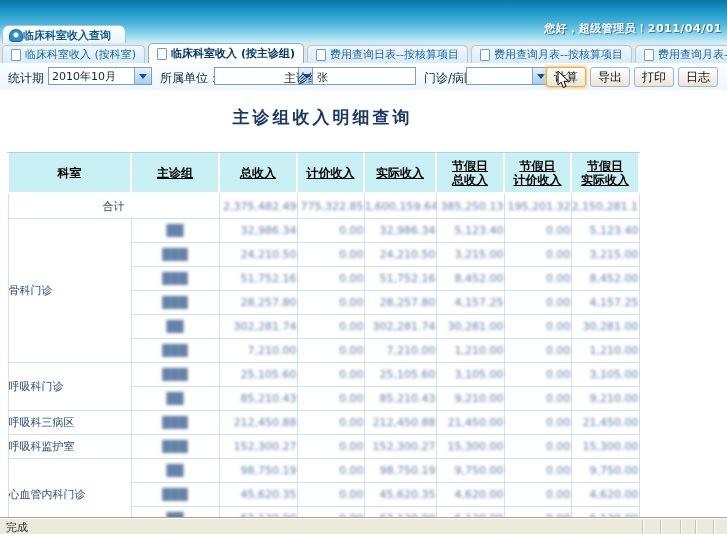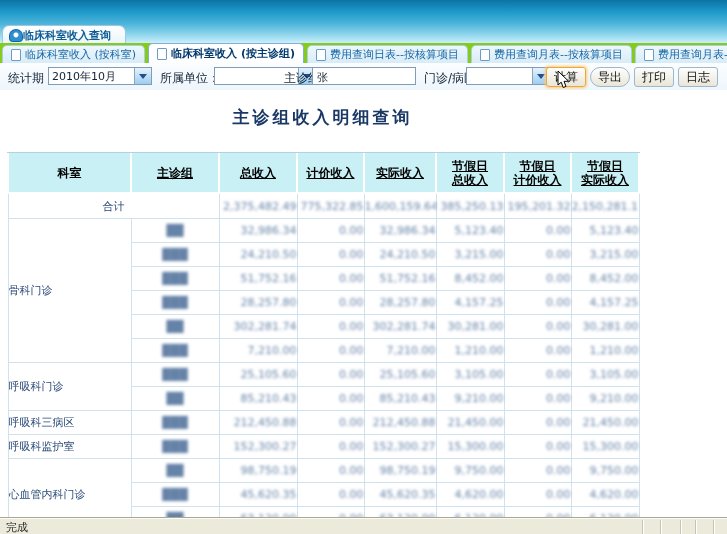--- a/index.html
+++ b/index.html
@@ -19,21 +19,21 @@
   .home-btn{position:absolute;right:0;top:2px;background:linear-gradient(#1c5d96,#0b3c6d);
     border:1px solid #77aedd;border-right:none;border-radius:4px 0 0 4px;color:#fff;font-size:11px;
     padding:2px 12px 3px 12px;letter-spacing:1px;}
   .greeting{position:absolute;right:5px;top:21px;color:#fff;font-weight:bold;font-size:11px;
     text-shadow:1px 1px 1px rgba(0,40,80,.6);letter-spacing:.5px;}
   .l1tab{position:absolute;left:2px;bottom:0;height:16px;background:linear-gradient(#feffff,#eaf5fb);
     border:1px solid #9cc6e2;border-bottom:none;border-radius:7px 7px 0 0;
     padding:1px 14px 0 6px;font-size:11px;font-weight:bold;color:#0e5c94;display:flex;align-items:center;gap:0;}
 
   
-  .tabstrip{position:absolute;left:0;top:43px;width:727px;height:20px;background:#84cc16;
+  .tabstrip{position:absolute;left:0;top:43px;width:727px;height:20px;background:#e5e5e5;
     display:flex;align-items:flex-end;padding-left:2px;box-sizing:border-box;gap:3px;}
   .tab{height:17px;display:flex;align-items:center;gap:4px;padding:0 8px;font-size:11px;
     color:#1565a5;background:linear-gradient(#eef7fc,#d8ecf7);border:1px solid #a8cde4;border-bottom:none;
     border-radius:5px 5px 0 0;white-space:nowrap;}
   .tab.active{background:#fff;font-weight:bold;color:#00386e;border-color:#7fb2d6;height:19px;}
   .doc-icon{display:inline-block;width:8px;height:10px;background:
     linear-gradient(#fff,#fff) ,
     repeating-linear-gradient(180deg,#9cc0dd 0 1px,#fff 1px 3px);
     background-blend-mode:normal;border:1px solid #6a9cc8;border-radius:1px;background-color:#fff;}
   .book-icon{display:inline-block;width:12px;height:11px;border-radius:50% 50% 4px 4px;
@@ -83,20 +83,21 @@
 
   
   .cursor{position:absolute;left:557px;top:71px;width:16px;height:20px;}
 </style>
 </head>
 <body>
 
 <div class="screen">
 
   <div class="banner">
+    <div class="greeting">您好，超级管理员！2011/04/01</div>
     <div class="l1tab">
       <span class="book-icon"></span>
       <span>临床科室收入查询</span>
     </div>
   </div>
 
   <div class="tabstrip" id="tabstrip">
       <div class="tab">
         <span class="doc-icon"></span>
         <span>临床科室收入 (按科室)</span>
@@ -130,21 +131,21 @@
       <span class="val"></span>
       <span class="arrow"></span>
     </div>
     <span class="tb-label" style="left:284px">主诊组</span>
     <div class="tinput" style="left:312px;width:104px">张</div>
     <span class="tb-label" style="left:424px">门诊/病区</span>
     <div class="select" style="left:466px;width:84px">
       <span class="val"></span>
       <span class="arrow"></span>
     </div>
-    <span id="btns"><div class="btn hover" style="left: 546px;">计算</div><div class="btn" style="left: 590px; border-radius: 10px;">导出</div><div class="btn" style="left: 634px;">打印</div><div class="btn" style="left: 678px;">日志</div></span>
+    <span id="btns"><div class="btn hover" style="left: 546px;">计算</div><div class="btn" style="left: 590px;">导出</div><div class="btn" style="left: 634px;">打印</div><div class="btn" style="left: 678px;">日志</div></span>
   </div>
 
   <div class="content">
     <div class="rtitle">主诊组收入明细查询</div>
     <div class="tablewrap">
       <table class="rpt" id="rpt">
           <colgroup>
             <col style="width: 123px;">
             <col style="width: 88px;">
             <col style="width: 78px;">

